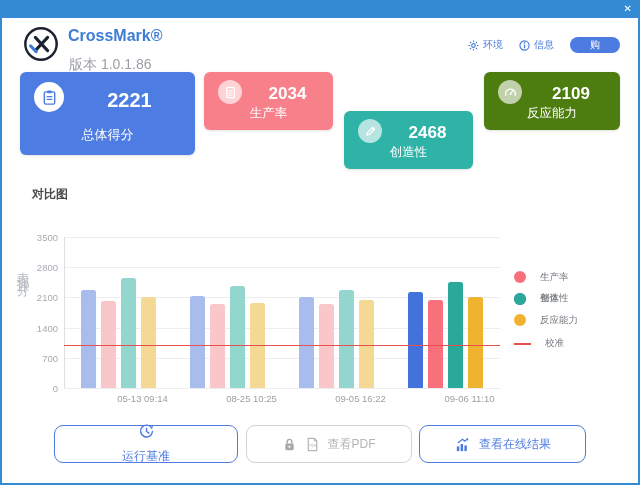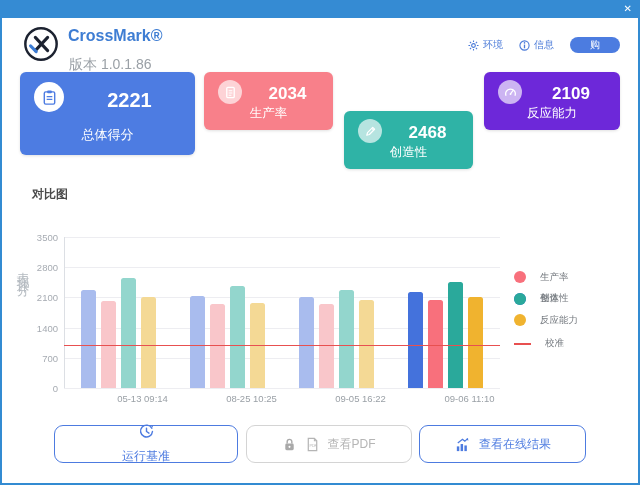--- a/index.html
+++ b/index.html
@@ -132,21 +132,21 @@
         <svg width="13" height="13" viewBox="0 0 14 14">
           <path d="M3 11 L3.8 8.2 L9.4 2.6 L11.4 4.6 L5.8 10.2 Z" fill="none" stroke="#fff" stroke-width="1.3" stroke-linejoin="round"></path>
           <path d="M8.4 3.6 L10.4 5.6" stroke="#fff" stroke-width="1.1"></path>
         </svg>
       </span>
       <span class="card-value">2468</span>
     </div>
     <div class="card-label">创造性</div>
   </div>
 
-  <div class="card card-sm card4" style="background: #6d28d9;">
+  <div class="card card-sm card4" style="background: #4d7c0f;">
     <div class="card-top">
       <span class="icon-circle">
         <svg width="13" height="13" viewBox="0 0 14 14">
           <path d="M2.2 10.5 A5.2 5.2 0 1 1 11.8 10.5" fill="none" stroke="#fff" stroke-width="1.4"></path>
           <path d="M7 8.5 L9.6 5" stroke="#fff" stroke-width="1.3" stroke-linecap="round"></path>
           <circle cx="7" cy="8.7" r="1" fill="#fff"></circle>
         </svg>
       </span>
       <span class="card-value">2109</span>
     </div>

